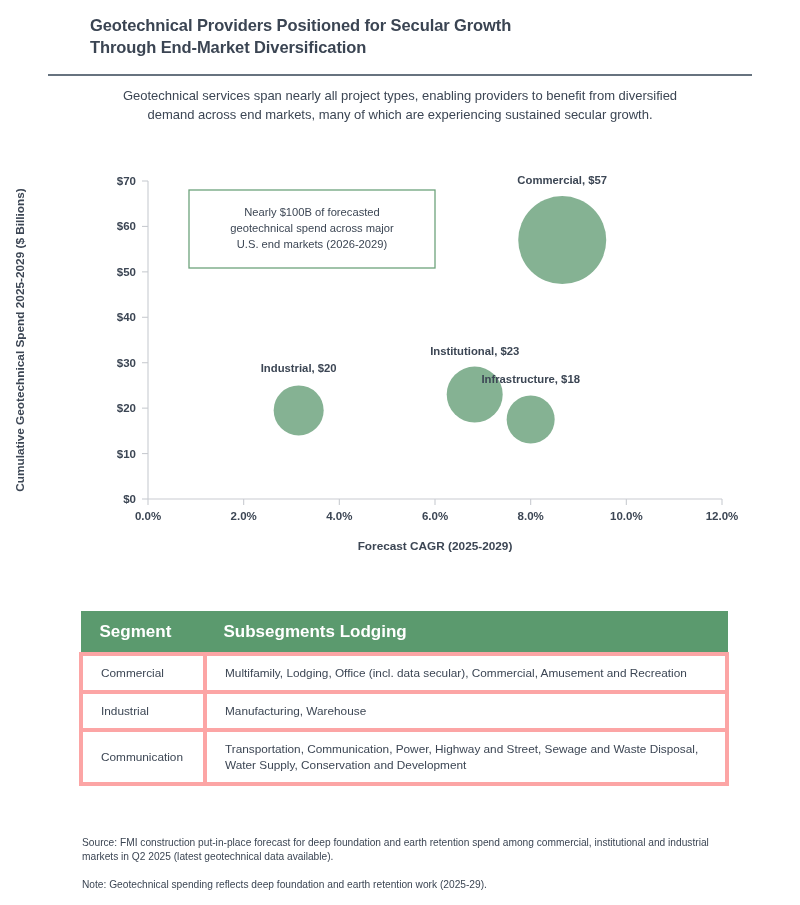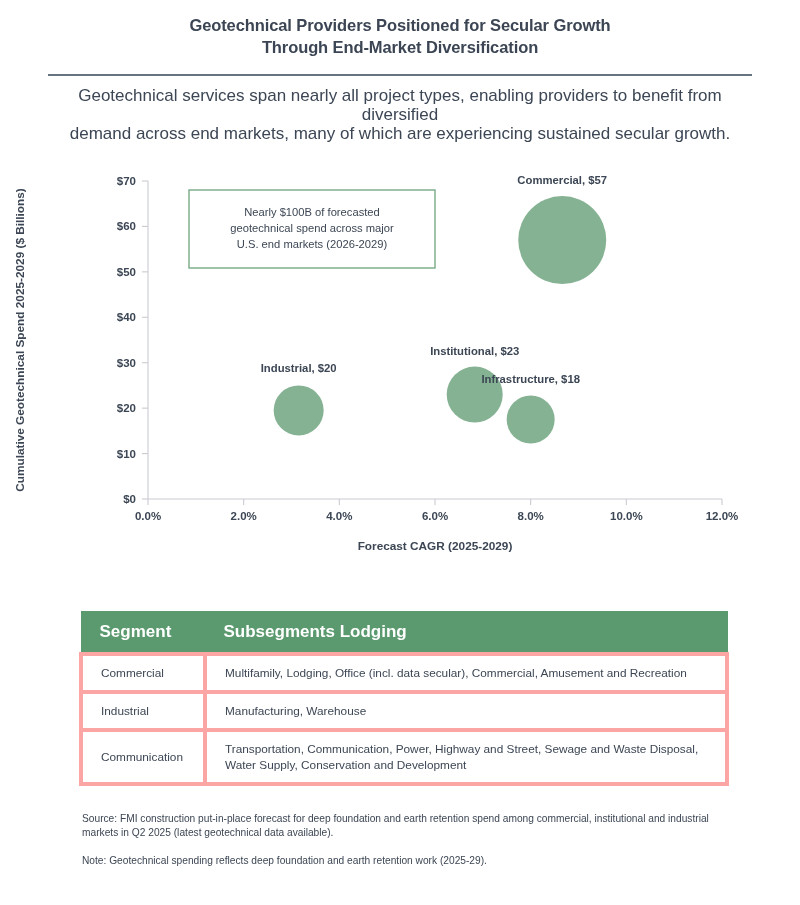--- a/index.html
+++ b/index.html
@@ -12,22 +12,22 @@
     height: 905px;
     background: #ffffff;
     font-family: "Liberation Sans", sans-serif;
     color: #3c4654;
     overflow: hidden;
     position: relative;
   }
 
   
   .title-block {
-    padding: 14px 70px 0 70px;
-    text-align: center;
+    padding: 14px 70px 0 90px;
+    text-align: left;
   }
   .title-line {
     font-size: 16.5px;
     font-weight: bold;
     color: #3b4553;
     line-height: 22px;
     letter-spacing: -0.1px;
   }
   .header-rule {
     position: absolute;
@@ -38,21 +38,21 @@
     background: #67737f;
   }
   .subtitle-block {
     position: absolute;
     left: 50px;
     top: 86px;
     width: 700px;
     text-align: center;
   }
   .subtitle-line {
-    font-size: 17px;
+    font-size: 13px;
     color: #3c4654;
     line-height: 19px;
   }
 
   
   .chart-area {
     position: absolute;
     left: 0;
     top: 150px;
     width: 800px;
@@ -122,21 +122,21 @@
     border: 4px solid #fca5a5;
     vertical-align: middle;
     line-height: 16px;
   }
   table.seg-table td.td-seg { width: 105px; }
 
   
   .footnotes {
     position: absolute;
     left: 82px;
-    top: 812px;
+    top: 836px;
     width: 660px;
   }
   .footnote {
     font-size: 10.2px;
     color: #3c4654;
     line-height: 14px;
     margin-bottom: 14px;
   }
 </style>
 </head>

